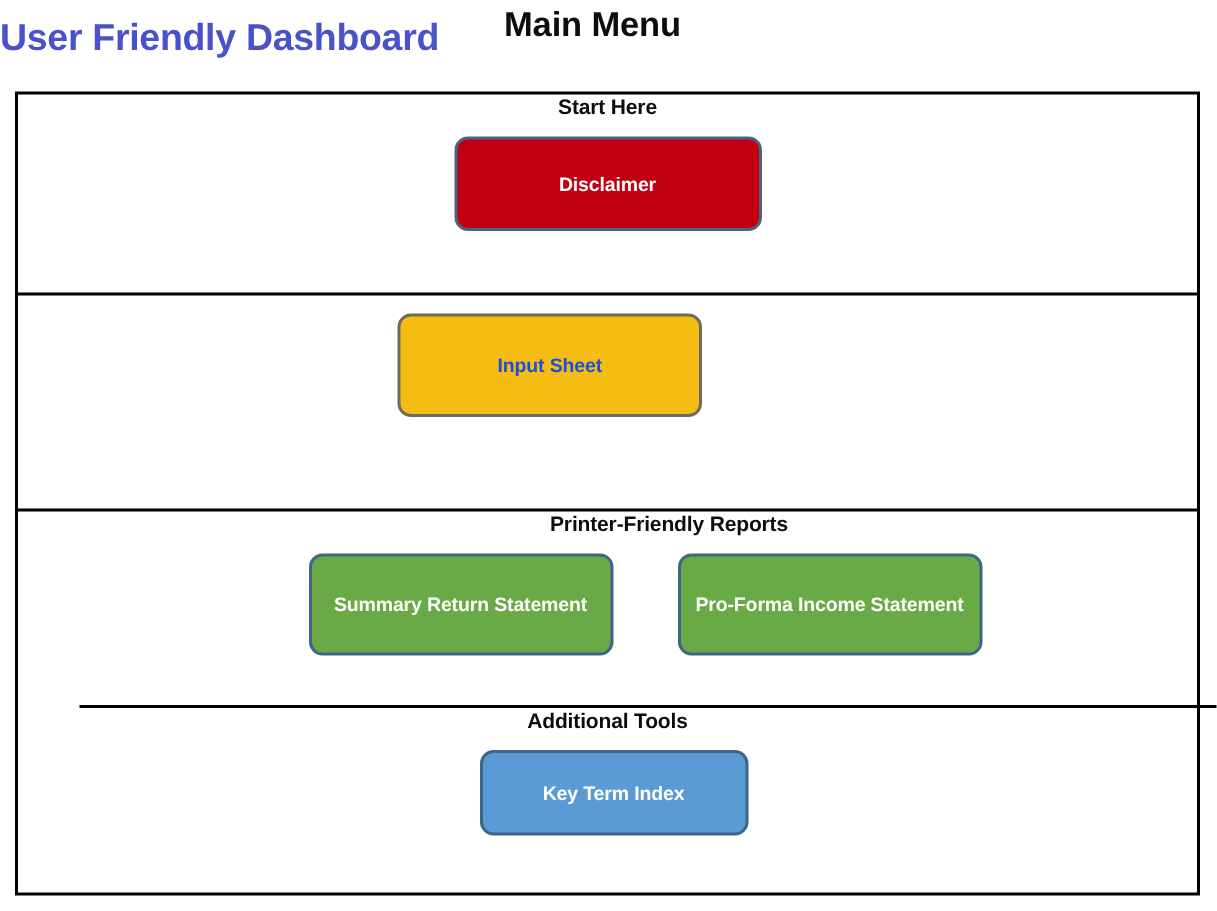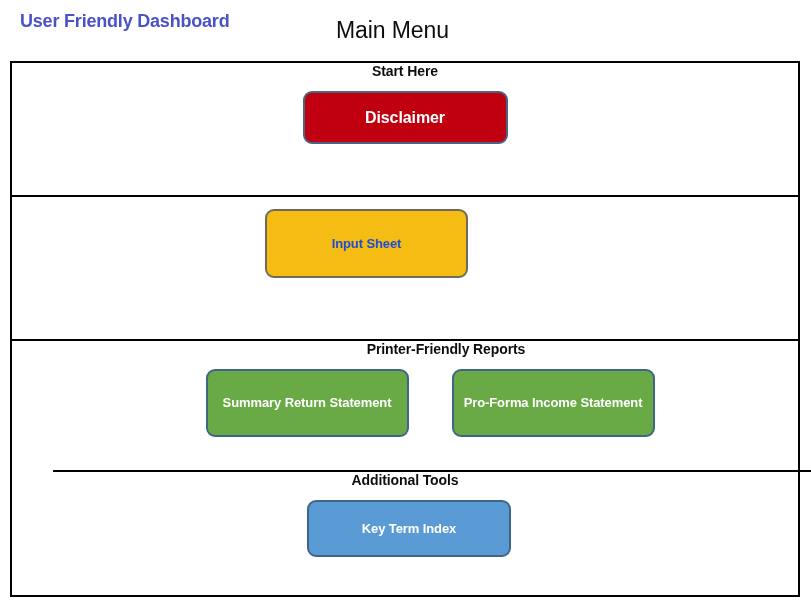--- a/index.html
+++ b/index.html
@@ -18,38 +18,37 @@
   
   .header {
     position: absolute;
     left: 0;
     top: 0;
     width: 811px;
     height: 61px;
   }
   .title-main {
     position: absolute;
-    left: 20px;
+    left: 0;
     top: 11px;
-    font-size: 18px;
+    font-size: 25px;
     font-weight: bold;
     color: #4a52c8;
     letter-spacing: -0.2px;
     white-space: nowrap;
   }
   .title-sub {
     position: absolute;
     left: 336px;
     top: 3px;
     font-size: 23px;
-    font-weight: normal;
+    font-weight: bold;
     color: #0d0d0d;
     letter-spacing: -0.1px;
     white-space: nowrap;
-    margin-top: 14px;
   }
 
   
   .panel {
     position: absolute;
     left: 10px;
     top: 61px;
     width: 790px;
     height: 536px;
     border: 2px solid #000000;
@@ -99,42 +98,42 @@
     justify-content: center;
     text-align: center;
     letter-spacing: -0.1px;
     cursor: pointer;
     user-select: none;
     padding: 0 6px;
   }
 
   .btn-disclaimer {
     width: 205px;
-    height: 53px;
+    height: 63px;
     background: #c00010;
     border-color: #4a6380;
-    font-size: 16px;
+    font-size: 13px;
   }
 
   .btn-amber {
     width: 203px;
     height: 69px;
     background: #f5bc14;
     border-color: #6e6b5c;
   }
 
   .btn-green {
     width: 203px;
     height: 68px;
     background: #6aaa46;
     border-color: #3f6588;
   }
 
   .btn-blue {
-    width: 204px;
+    width: 179px;
     height: 57px;
     background: #5b9bd5;
     border-color: #3f6588;
   }
 
   .gap-pair { width: 43px; flex: 0 0 43px; }
 
   
   .row-input    { padding-left: 0px;  transform: translateX(-17px); }
   .row-reports  { padding-left: 0px;  transform: translateX(-16px); }

